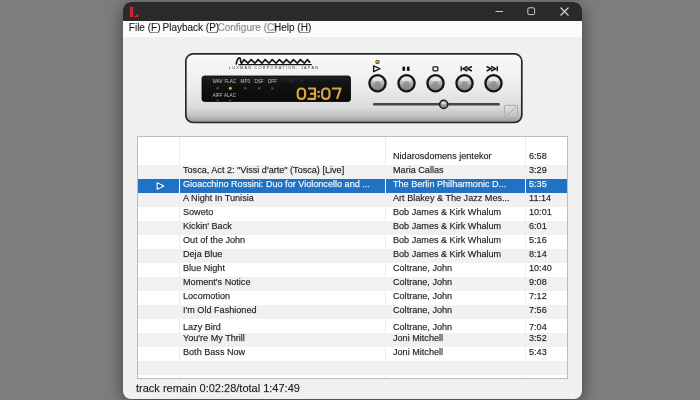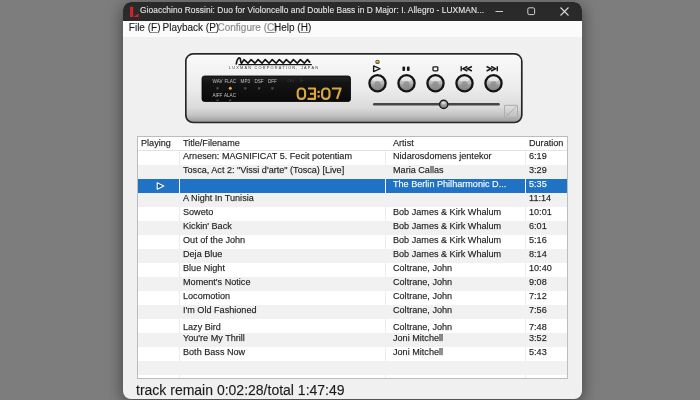--- a/index.html
+++ b/index.html
@@ -19,29 +19,28 @@
 .vline{position:absolute;top:0;width:1px;height:240.6px;background:#ececec}
 #hrow{position:absolute;left:0;top:0;width:100%;height:13.3px;background:#fff;border-bottom:1px solid #e2e2e2}
 .row{position:absolute;left:0;width:100%;height:14px}
 .gray{background:#f1f1f2}
 .sel{background:#2072c4;color:#fff;-webkit-text-stroke:0.25px rgba(255,255,255,0.55)}
 .c1{position:absolute;left:3.5px;top:0.5px}
 .c2{position:absolute;left:45.5px;top:0.5px;white-space:nowrap}
 .c3{position:absolute;left:255.5px;top:0.5px;white-space:nowrap}
 .c4{position:absolute;left:391.5px;top:0.5px}
 #hrow .c1,#hrow .c2,#hrow .c3,#hrow .c4{top:0.4px}
-#status{position:absolute;left:13px;top:380.4px;font-size:14px;color:#1b1b1b;-webkit-text-stroke:0.25px rgba(27,27,27,0.5)}
+#status{position:absolute;left:13px;top:380.4px;font-size:11px;color:#1b1b1b;-webkit-text-stroke:0.25px rgba(27,27,27,0.5)}
 </style></head>
 <body>
 <div id="win">
   <div id="titlebar">
     <svg id="ticon" viewBox="0 0 11 11">
         <path d="M2 0.8 L5.3 0.8 L5.3 6 L10.7 7.6 L10.7 10.9 L2 10.9 Z M5.3 6 L5.3 10.9 L10.7 7.6 Z" fill="#c9252c" fill-rule="nonzero"></path>
       </svg>
-    <span id="ttext">Gioacchino Rossini: Duo for Violoncello and Double Bass in D Major: I. Allegro - LUXMAN...</span>
     <svg class="wbtn" id="bmin" viewBox="0 0 30 18.5">
         <rect x="11.5" y="9" width="7.5" height="1" fill="#cfcfcf"></rect>
       </svg>
     <svg class="wbtn" id="bmax" viewBox="0 0 30 18.5">
         <rect x="11.8" y="5.8" width="6.8" height="6.8" rx="1.4" fill="none" stroke="#cfcfcf" stroke-width="1"></rect>
       </svg>
     <svg class="wbtn" id="bclose" viewBox="0 0 30 18.5">
         <path d="M11.5 5.5 L19.5 13.5 M19.5 5.5 L11.5 13.5" stroke="#d8d8d8" stroke-width="1.1"></path>
       </svg>
   </div>
@@ -162,48 +161,43 @@
     <g>
       <rect x="319.5" y="54.3" width="13" height="12.8" rx="0.6" stroke="#adadad" stroke-width="1" fill="none"></rect>
       <path d="M321 66 L321 61.2 L326 66 Z" fill="#bdbdbd"></path>
       <path d="M331.2 55.6 L321.3 65.5" stroke="#ababab" stroke-width="1"></path>
     </g>
   </svg>
   <div id="table">
     <div class="vline" style="left:41.5px"></div>
     <div class="vline" style="left:247.8px"></div>
     <div class="vline" style="left:387.2px"></div>
-    <div id="hrow">
-        <span class="c1">Playing</span>
-        <span class="c2">Title/Filename</span>
-        <span class="c3">Artist</span>
-        <span class="c4">Duration</span>
-      </div>
     <div class="row" style="top:13.3px">
-        <span class="c2">Arnesen: MAGNIFICAT 5. Fecit potentiam</span>
         <span class="c3">Nidarosdomens jentekor</span>
-        <span class="c4">6:19</span>
+        <span class="c4">6:58</span>
       </div>
     <div class="row gray" style="top:27.3px">
         <span class="c2">Tosca, Act 2: "Vissi d'arte" (Tosca) [Live]</span>
         <span class="c3">Maria Callas</span>
         <span class="c4">3:29</span>
       </div>
     <div class="row sel" style="top:41.3px">
       <svg style="position:absolute;left:18px;top:3.3px" width="9" height="8" viewBox="0 0 9 8">
           <path d="M1.2 0.8 L1.2 7.2 L7.8 4 Z" fill="rgba(0,0,0,0.25)" stroke="#fff" stroke-width="1.1" stroke-linejoin="round"></path>
         </svg>
+      <span class="c2">Gioacchino Rossini: Duo for Violoncello and ...</span>
         <span class="c3">The Berlin Philharmonic D...</span>
         <span class="c4">5:35</span>
       <div style="position:absolute;left:41.5px;top:0;width:1px;height:14px;background:#fff"></div>
       <div style="position:absolute;left:247.8px;top:0;width:1px;height:14px;background:#fff"></div>
       <div style="position:absolute;left:387.2px;top:0;width:1px;height:14px;background:#fff"></div>
     </div>
     <div class="row gray" style="top:55.3px">
         <span class="c2">A Night In Tunisia</span>
+        <span class="c3">Art Blakey &amp; The Jazz Mes...</span>
         <span class="c4">11:14</span>
       </div>
     <div class="row" style="top:69.3px">
         <span class="c2">Soweto</span>
         <span class="c3">Bob James &amp; Kirk Whalum</span>
         <span class="c4">10:01</span>
       </div>
     <div class="row gray" style="top:83.3px">
         <span class="c2">Kickin' Back</span>
         <span class="c3">Bob James &amp; Kirk Whalum</span>
@@ -235,21 +229,21 @@
         <span class="c4">7:12</span>
       </div>
     <div class="row gray" style="top:167.3px">
         <span class="c2">I'm Old Fashioned</span>
         <span class="c3">Coltrane, John</span>
         <span class="c4">7:56</span>
       </div>
     <div class="row" style="top:184px">
         <span class="c2">Lazy Bird</span>
         <span class="c3">Coltrane, John</span>
-        <span class="c4">7:48</span>
+        <span class="c4">7:04</span>
       </div>
     <div class="row gray" style="top:195.3px">
         <span class="c2">You're My Thrill</span>
         <span class="c3">Joni Mitchell</span>
         <span class="c4">3:52</span>
       </div>
     <div class="row" style="top:209.3px">
         <span class="c2">Both Bass Now</span>
         <span class="c3">Joni Mitchell</span>
         <span class="c4">5:43</span>

